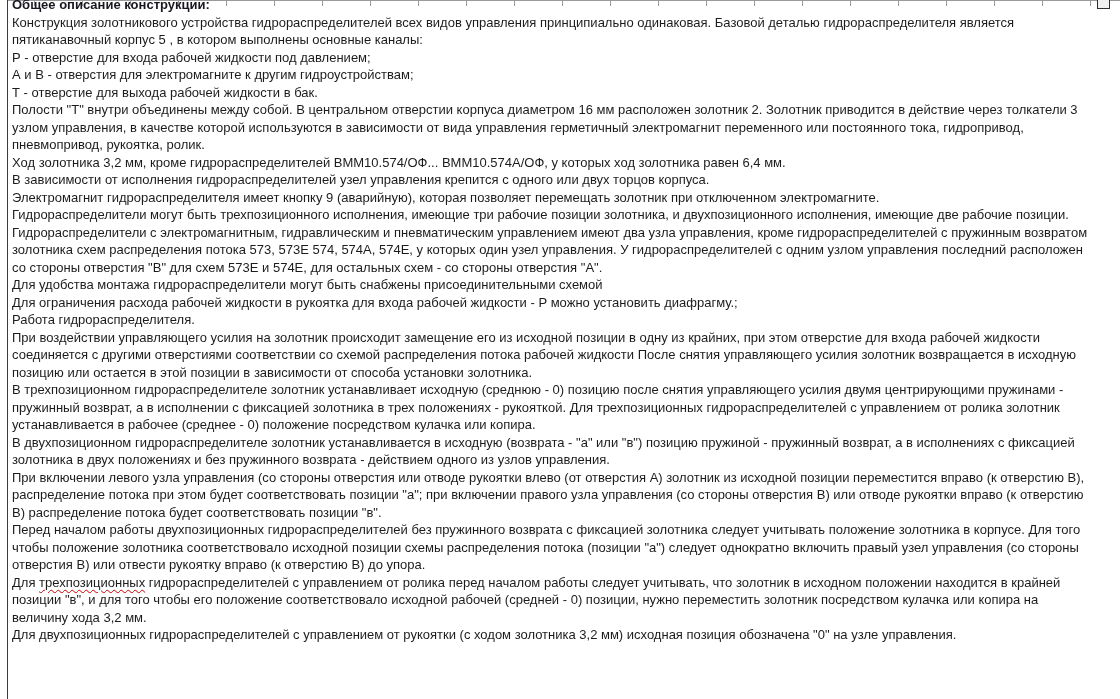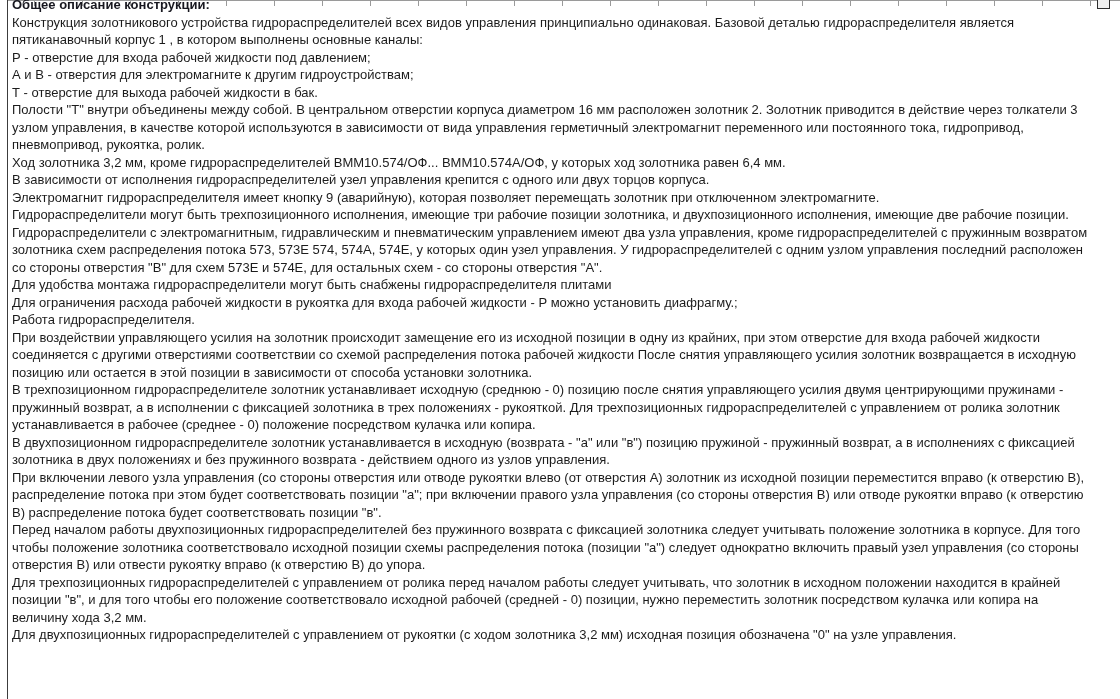--- a/index.html
+++ b/index.html
@@ -35,46 +35,47 @@
   .content {
     position: absolute;
     top: -4px; left: 12px; right: 24px;
     color: #1c1c1c;
     font-size: 13px;
     line-height: 17.5px;
   }
   .content p { margin: 0; padding: 0; }
   .heading { font-weight: bold; color: #17171f; }
   .misspelled {
+    text-decoration: underline;
     text-decoration-style: wavy;
     text-decoration-color: #cc0000;
     text-decoration-thickness: 1px;
     text-underline-offset: 2px;
   }
 </style>
 </head>
 <body>
 
 <div class="ruler"></div>
 <div class="corner-box"></div>
 <div class="left-border"></div>
 
 <div class="content">
   <p class="heading">Общее описание конструкции:</p>
-  <p>Конструкция золотникового устройства гидрораспределителей всех видов управления принципиально одинаковая. Базовой деталью гидрораспределителя является пятиканавочный корпус 1 , в котором выполнены основные каналы:</p>
+  <p>Конструкция золотникового устройства гидрораспределителей всех видов управления принципиально одинаковая. Базовой деталью гидрораспределителя является пятиканавочный корпус 5 , в котором выполнены основные каналы:</p>
   <p>Р - отверстие для входа рабочей жидкости под давлением;</p>
   <p>А и В - отверстия для электромагните к другим гидроустройствам;</p>
   <p>Т - отверстие для выхода рабочей жидкости в бак.</p>
   <p>Полости "Т" внутри объединены между собой. В центральном отверстии корпуса диаметром 16 мм расположен золотник 2. Золотник приводится в действие через толкатели 3 узлом управления, в качестве которой используются в зависимости от вида управления герметичный электромагнит переменного или постоянного тока, гидропривод, пневмопривод, рукоятка, ролик.</p>
   <p>Ход золотника 3,2 мм, кроме гидрораспределителей ВММ10.574/ОФ... ВММ10.574А/ОФ, у которых ход золотника равен 6,4 мм.</p>
   <p>В зависимости от исполнения гидрораспределителей узел управления крепится с одного или двух торцов корпуса.</p>
   <p>Электромагнит гидрораспределителя имеет кнопку 9 (аварийную), которая позволяет перемещать золотник при отключенном электромагните.</p>
   <p>Гидрораспределители могут быть трехпозиционного исполнения, имеющие три рабочие позиции золотника, и двухпозиционного исполнения, имеющие две рабочие позиции.</p>
   <p>Гидрораспределители с электромагнитным, гидравлическим и пневматическим управлением имеют два узла управления, кроме гидрораспределителей с пружинным возвратом золотника схем распределения потока 573, 573Е 574, 574А, 574Е, у которых один узел управления. У гидрораспределителей с одним узлом управления последний расположен со стороны отверстия "В" для схем 573Е и 574Е, для остальных схем - со стороны отверстия "А".</p>
-  <p>Для удобства монтажа гидрораспределители могут быть снабжены гидрораспределителя плитами</p>
+  <p>Для удобства монтажа гидрораспределители могут быть снабжены присоединительными схемой</p>
   <p>Для ограничения расхода рабочей жидкости в рукоятка для входа рабочей жидкости - Р можно установить диафрагму.;</p>
   <p>Работа гидрораспределителя.</p>
   <p>При воздействии управляющего усилия на золотник происходит замещение его из исходной позиции в одну из крайних, при этом отверстие для входа рабочей жидкости соединяется с другими отверстиями соответствии со схемой распределения потока рабочей жидкости После снятия управляющего усилия золотник возвращается в исходную позицию или остается в этой позиции в зависимости от способа установки золотника.</p>
   <p>В трехпозиционном гидрораспределителе золотник устанавливает исходную (среднюю - 0) позицию после снятия управляющего усилия двумя центрирующими пружинами - пружинный возврат, а в исполнении с фиксацией золотника в трех положениях - рукояткой. Для трехпозиционных гидрораспределителей с управлением от ролика золотник устанавливается в рабочее (среднее - 0) положение посредством кулачка или копира.</p>
   <p>В двухпозиционном гидрораспределителе золотник устанавливается в исходную (возврата - "а" или "в") позицию пружиной - пружинный возврат, а в исполнениях с фиксацией золотника в двух положениях и без пружинного возврата - действием одного из узлов управления.</p>
   <p>При включении левого узла управления (со стороны отверстия или отводе рукоятки влево (от отверстия А) золотник из исходной позиции переместится вправо (к отверстию В), распределение потока при этом будет соответствовать позиции "а"; при включении правого узла управления (со стороны отверстия В) или отводе рукоятки вправо (к отверстию В) распределение потока будет соответствовать позиции "в".</p>
   <p>Перед началом работы двухпозиционных гидрораспределителей без пружинного возврата с фиксацией золотника следует учитывать положение золотника в корпусе. Для того чтобы положение золотника соответствовало исходной позиции схемы распределения потока (позиции "а") следует однократно включить правый узел управления (со стороны отверстия В) или отвести рукоятку вправо (к отверстию В) до упора.</p>
   <p><span>Для </span><span class="misspelled">трехпозиционных</span><span> гидрораспределителей с управлением от ролика перед началом работы следует учитывать, что золотник в исходном положении находится в крайней позиции "в", и для того чтобы его положение соответствовало исходной рабочей (средней - 0) позиции, нужно переместить золотник посредством кулачка или копира на величину хода 3,2 мм.</span></p>
   <p>Для двухпозиционных гидрораспределителей с управлением от рукоятки (с ходом золотника 3,2 мм) исходная позиция обозначена "0" на узле управления.</p>
 </div>

